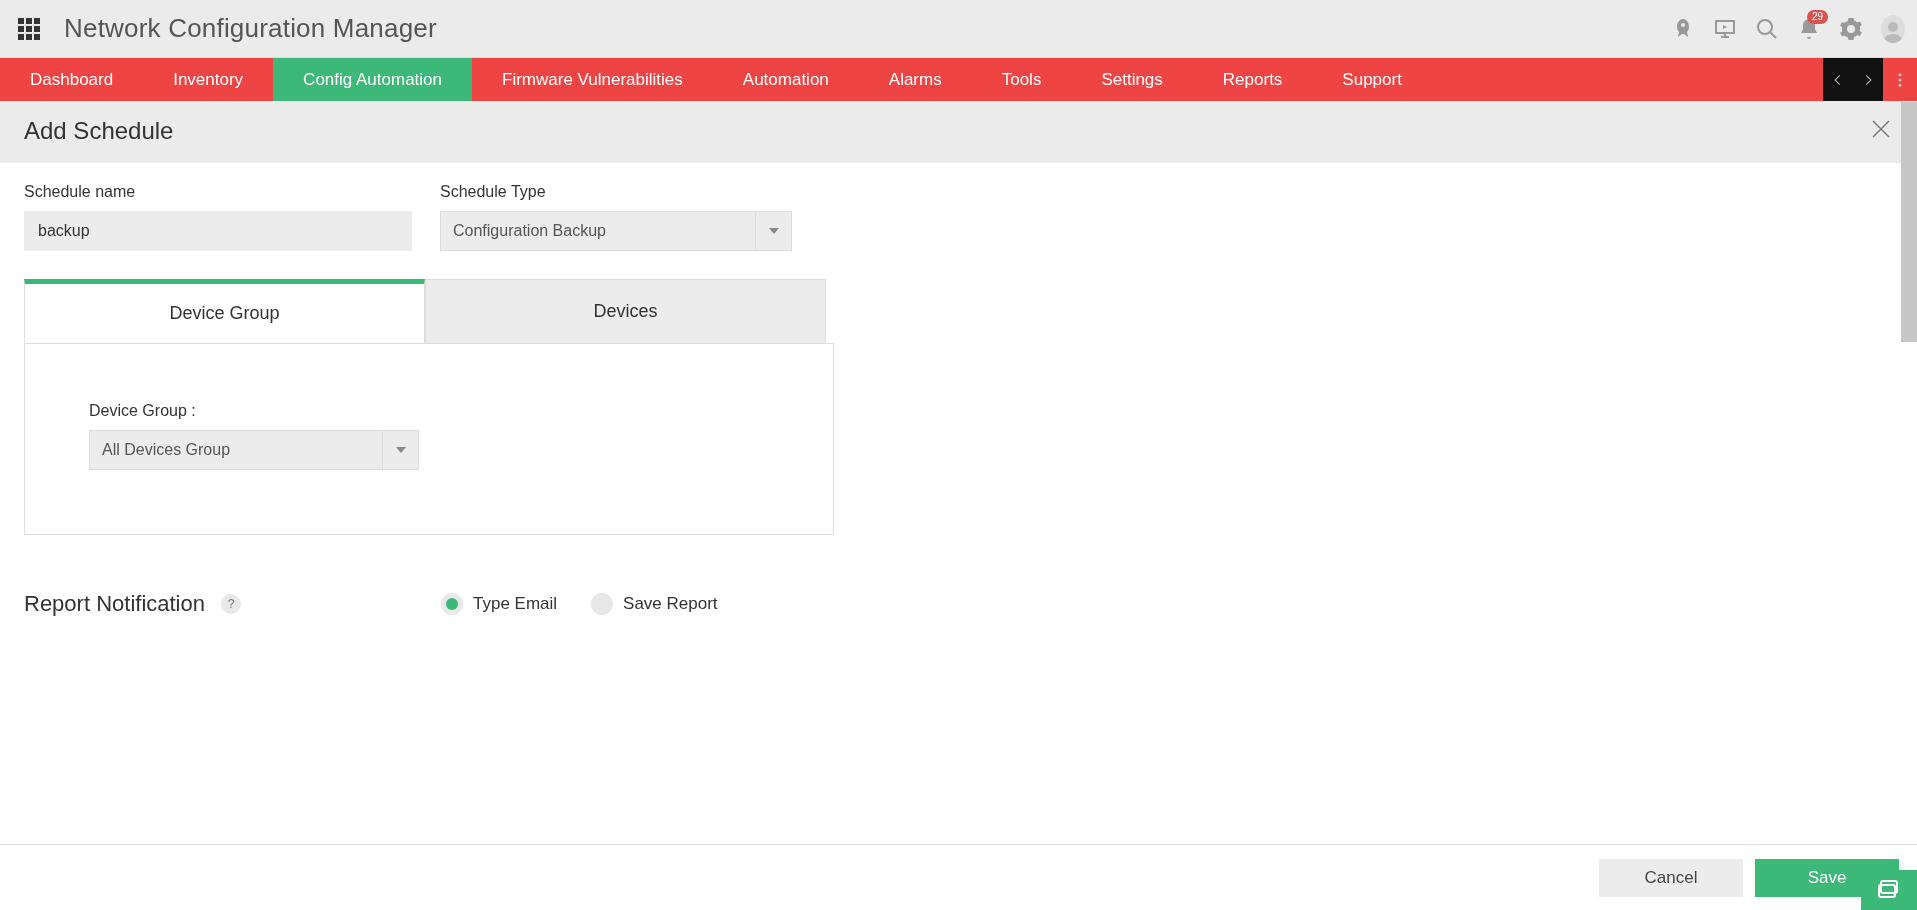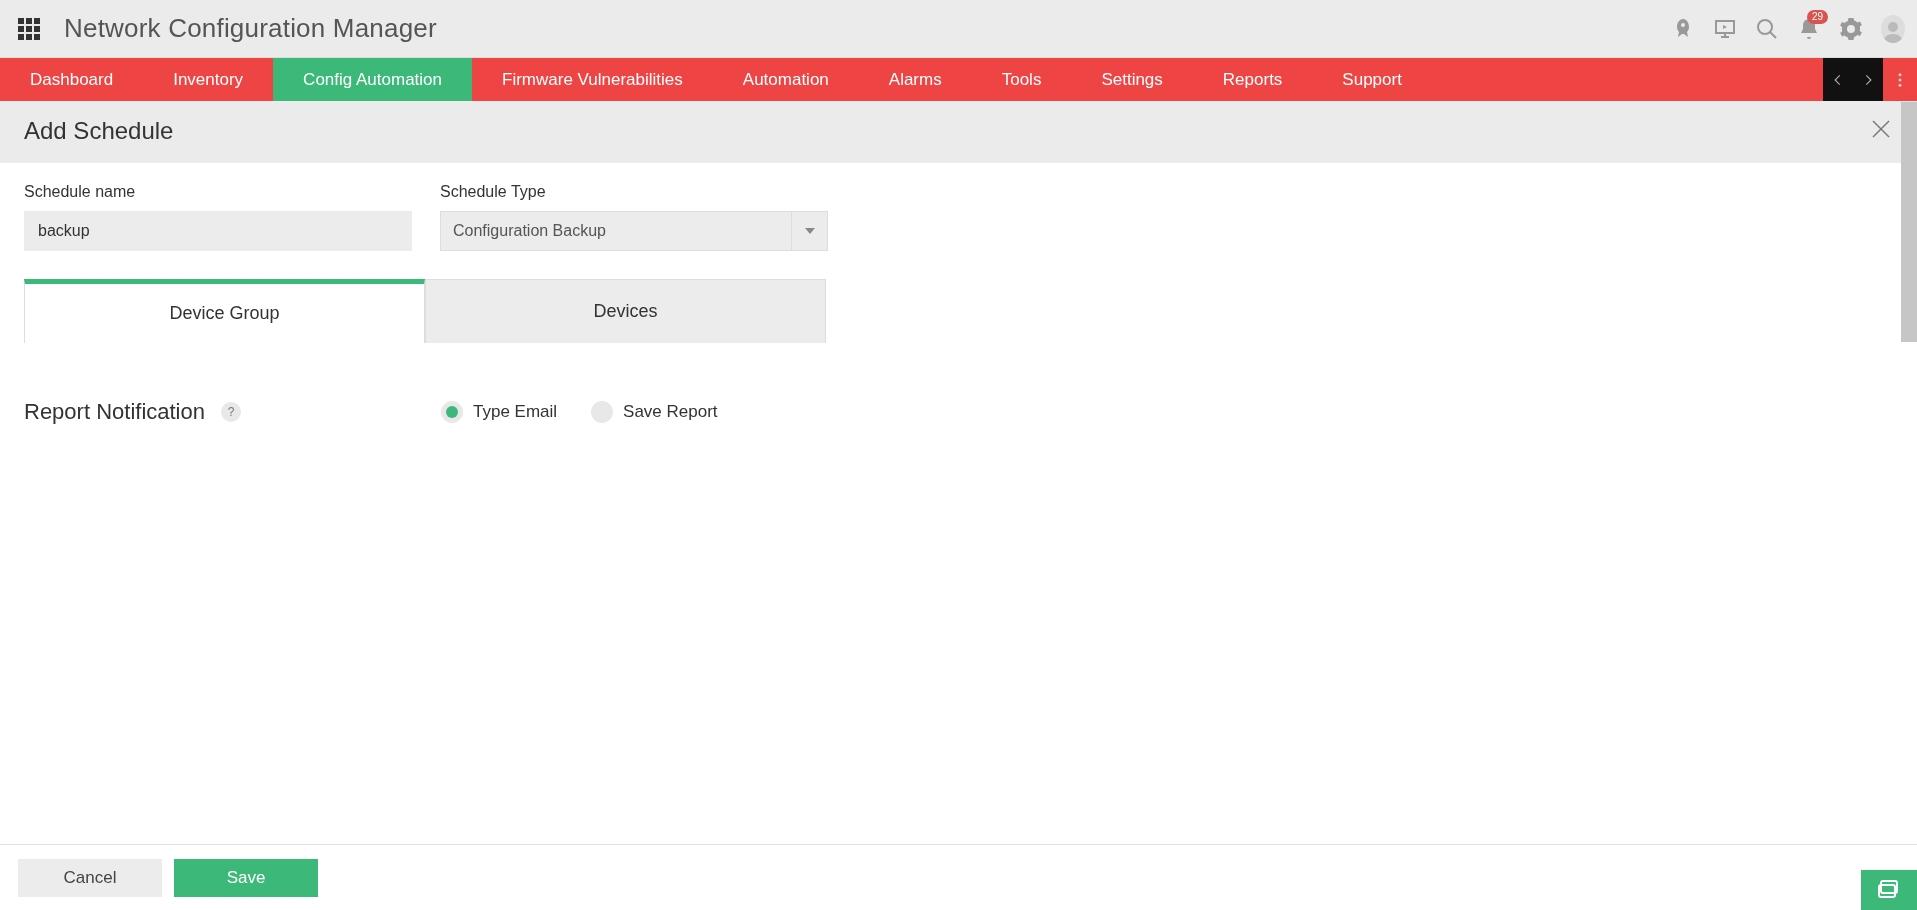--- a/index.html
+++ b/index.html
@@ -143,21 +143,21 @@
   width: 388px;
   background: #ececec;
   border: none;
   padding: 0 14px;
   font-size: 16px;
   color: #333;
   outline: none;
 }
 .select-box {
   height: 40px;
-  width: 388px;
+  width: 352px;
   background: #ececec;
   border: 1px solid #ddd;
   display: flex;
   align-items: center;
   padding: 0 12px;
   font-size: 16px;
   color: #555;
   cursor: pointer;
   position: relative;
 }
@@ -228,21 +228,21 @@
 }
 .radio-label { font-size:17px; color:#333; }
 
 
 .footer {
   position: fixed;
   bottom: 0; left: 0; right: 0;
   height: 66px;
   background: #fff;
   border-top: 1px solid #e0e0e0;
-  display:flex; align-items:center; justify-content:flex-start;
+  display:flex; align-items:center; justify-content:flex-end;
   padding: 0 18px;
   gap: 12px;
 }
 .btn {
   height: 38px;
   min-width: 144px;
   display:flex; align-items:center; justify-content:center;
   font-size: 17px;
   cursor:pointer;
   border:none;
@@ -388,20 +388,31 @@
         </div>
       </div>
     </div>
   </div>
 
   <div class="tabs-wrap">
     <div class="tabs-header">
       <div class="tab active">Device Group</div>
       <div class="tab">Devices</div>
     </div>
+    <div class="tab-body">
+      <div class="field-label">Device Group :</div>
+      <div class="select-box small">
+        <span>All Devices Group</span>
+        <div class="select-arrow">
+          <svg viewBox="0 0 10 10">
+              <polygon points="0,2 10,2 5,8"></polygon>
+            </svg>
+        </div>
+      </div>
+    </div>
   </div>
 
   <div class="report-row">
     <span class="report-label">Report Notification</span>
     <span class="help-circle">?</span>
 
     <div class="radio-opt">
       <span class="radio-dot checked"></span>
       <span class="radio-label">Type Email</span>
     </div>

